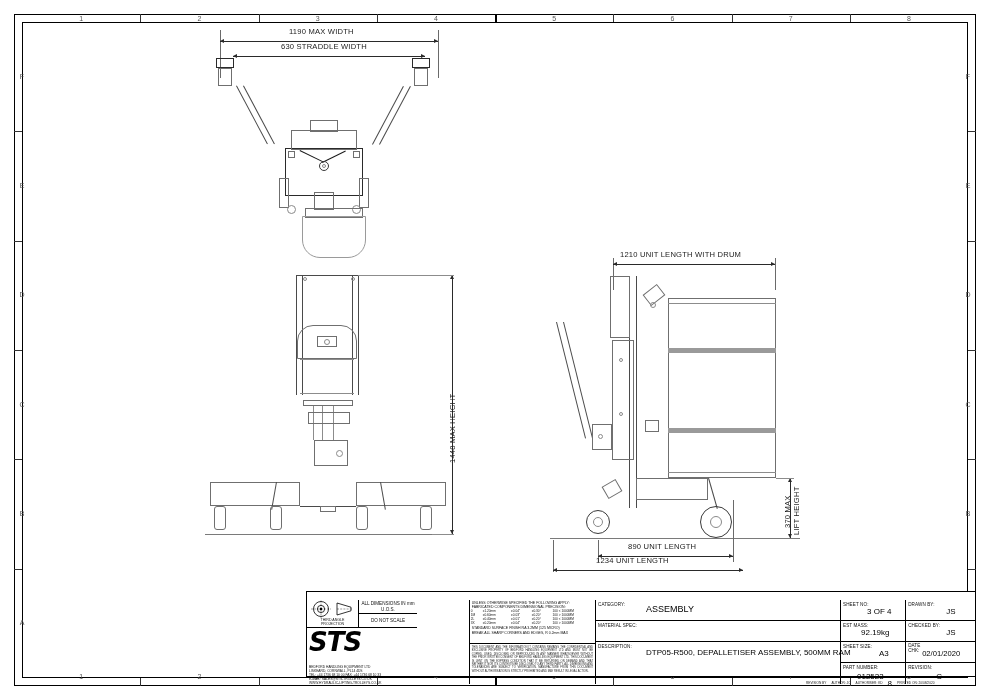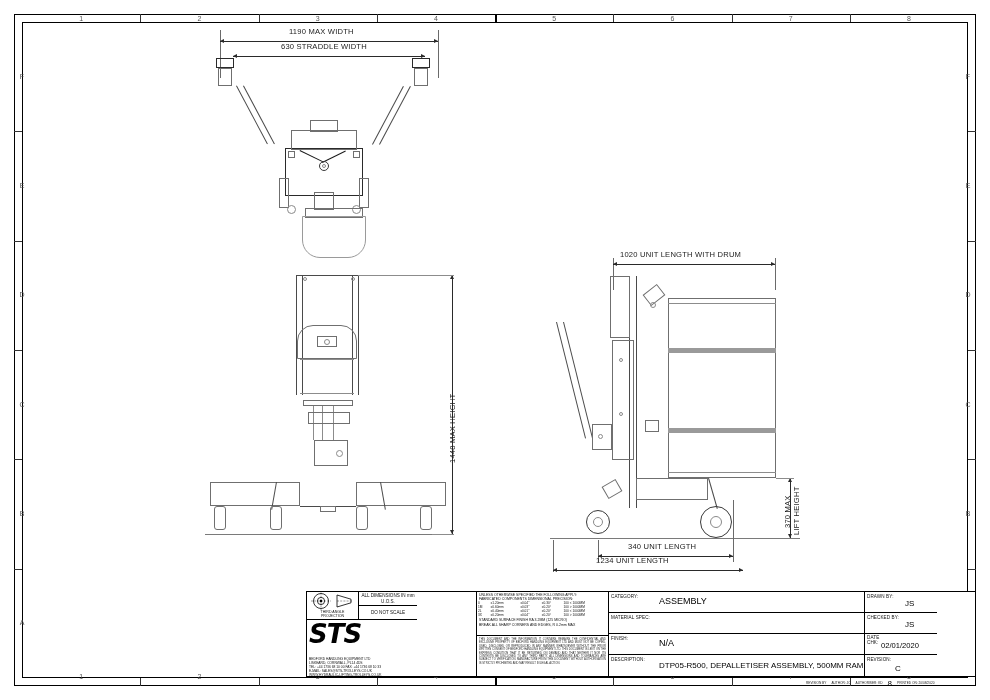--- a/index.html
+++ b/index.html
@@ -79,21 +79,21 @@
   
   #titleblock {
     position: absolute;
     left: 306px; top: 591px;
     width: 670px; height: 86px;
     border: 1.2px solid #000;
     background: #fff;
     display: flex;
     font-size: 5px;
   }
-  .tb-col { border-right: 1.2px solid #000; height: 100%; position: relative; }
+  .tb-col { border-right: 1.2px solid #000; height: 100%; position: relative; margin-top: 8px; }
   .tb-cell { border-bottom: 1px solid #000; position: relative; }
   .tb-lab {
     font-size: 4.6px; color: #111; letter-spacing: .1px;
     position: absolute; left: 2px; top: 2px;
   }
   .tb-val {
     font-size: 9px; color: #000; position: absolute;
     left: 50px; top: 4px; white-space: nowrap;
   }
   .tb-val-s { font-size: 8px; }
@@ -294,21 +294,21 @@
     <div class="dim dim-v" style="left:448px; top:463px;">1448 MAX HEIGHT</div>
   </div>
 
   <div>
 
     <div class="extline" style="left:613px; top:258px; height:32px;"></div>
     <div class="extline" style="left:775px; top:258px; height:32px;"></div>
     <div class="dimline" style="left:613px; top:264px; width:162px;"></div>
     <div class="arrowL" style="left:613px; top:262px;"></div>
     <div class="arrowR" style="left:771px; top:262px;"></div>
-    <div class="dim" style="left:620px; top:250px;">1020 UNIT LENGTH WITH DRUM</div>
+    <div class="dim" style="left:620px; top:250px;">1210 UNIT LENGTH WITH DRUM</div>
 
     <div class="ln lnv thin" style="left:629px; top:276px; height:232px;"></div>
     <div class="ln lnv thin" style="left:636px; top:276px; height:232px;"></div>
     <div class="boxl" style="left:610px; top:276px; width:20px; height:62px;"></div>
     <div class="boxl" style="left:612px; top:340px; width:22px; height:120px;"></div>
     <div class="circl" style="left:619px; top:358px; width:4px; height:4px;"></div>
     <div class="circl" style="left:619px; top:412px; width:4px; height:4px;"></div>
 
     <div class="boxl" style="left:645px; top:288px; width:18px; height:14px; transform:rotate(-38deg);"></div>
     <div class="circl" style="left:650px; top:302px; width:6px; height:6px;"></div>
@@ -340,21 +340,21 @@
     <div class="arrowD" style="left:788px; top:534px;"></div>
     <div class="ln lnh vthin" style="left:776px; top:478px; width:18px;"></div>
     <div class="dim dim-v" style="left:783px; top:528px;">370 MAX</div>
     <div class="dim dim-v" style="left:792px; top:535px;">LIFT HEIGHT</div>
 
     <div class="extline" style="left:598px; top:540px; height:22px;"></div>
     <div class="extline" style="left:733px; top:500px; height:62px;"></div>
     <div class="dimline" style="left:598px; top:556px; width:135px;"></div>
     <div class="arrowL" style="left:598px; top:554px;"></div>
     <div class="arrowR" style="left:729px; top:554px;"></div>
-    <div class="dim" style="left:628px; top:542px;">340 UNIT LENGTH</div>
+    <div class="dim" style="left:628px; top:542px;">890 UNIT LENGTH</div>
 
     <div class="extline" style="left:553px; top:540px; height:32px;"></div>
     <div class="dimline" style="left:553px; top:570px; width:190px;"></div>
     <div class="arrowL" style="left:553px; top:568px;"></div>
     <div class="arrowR" style="left:739px; top:568px;"></div>
     <div class="dim" style="left:596px; top:556px;">1234 UNIT LENGTH</div>
   </div>
 
   <div id="titleblock">
 
@@ -440,30 +440,44 @@
 
     <div class="tb-col" style="width:256px;">
       <div class="tb-cell" style="height:21px;">
         <span class="tb-lab">CATEGORY:</span>
         <span class="tb-val">ASSEMBLY</span>
       </div>
       <div class="tb-cell" style="height:21px;">
         <span class="tb-lab">MATERIAL SPEC:</span>
         <span class="tb-val"></span>
       </div>
-      <div class="tb-cell" style="height:21px;">
-        <span class="tb-lab">FINISH:</span>
-        <span class="tb-val">N/A</span>
-      </div>
       <div style="height:23px; position:relative;">
         <span class="tb-lab">DESCRIPTION:</span>
         <span class="tb-val tb-val-s" style="top:6px;">DTP05-R500, DEPALLETISER ASSEMBLY, 500MM RAM</span>
       </div>
     </div>
 
+    <div class="tb-col" style="width:68px;">
+      <div class="tb-cell" style="height:21px;">
+        <span class="tb-lab">SHEET NO:</span>
+        <span class="tb-val" style="left:26px; top:7px; font-size:8px;">3 OF 4</span>
+      </div>
+      <div class="tb-cell" style="height:21px;">
+        <span class="tb-lab">EST MASS:</span>
+        <span class="tb-val" style="left:20px; top:7px; font-size:8px;">92.19kg</span>
+      </div>
+      <div class="tb-cell" style="height:21px;">
+        <span class="tb-lab">SHEET SIZE:</span>
+        <span class="tb-val" style="left:38px; top:7px; font-size:8px;">A3</span>
+      </div>
+      <div style="height:23px; position:relative;">
+        <span class="tb-lab">PART NUMBER:</span>
+        <span class="tb-val" style="left:16px; top:9px; font-size:8px;">012523</span>
+      </div>
+    </div>
 
     <div class="tb-col" style="width:72px; border-right:none;">
       <div class="tb-cell" style="height:21px;">
         <span class="tb-lab">DRAWN BY:</span>
         <span class="tb-val" style="left:40px; top:7px; font-size:8px;">JS</span>
       </div>
       <div class="tb-cell" style="height:21px;">
         <span class="tb-lab">CHECKED BY:</span>
         <span class="tb-val" style="left:40px; top:7px; font-size:8px;">JS</span>
       </div>

